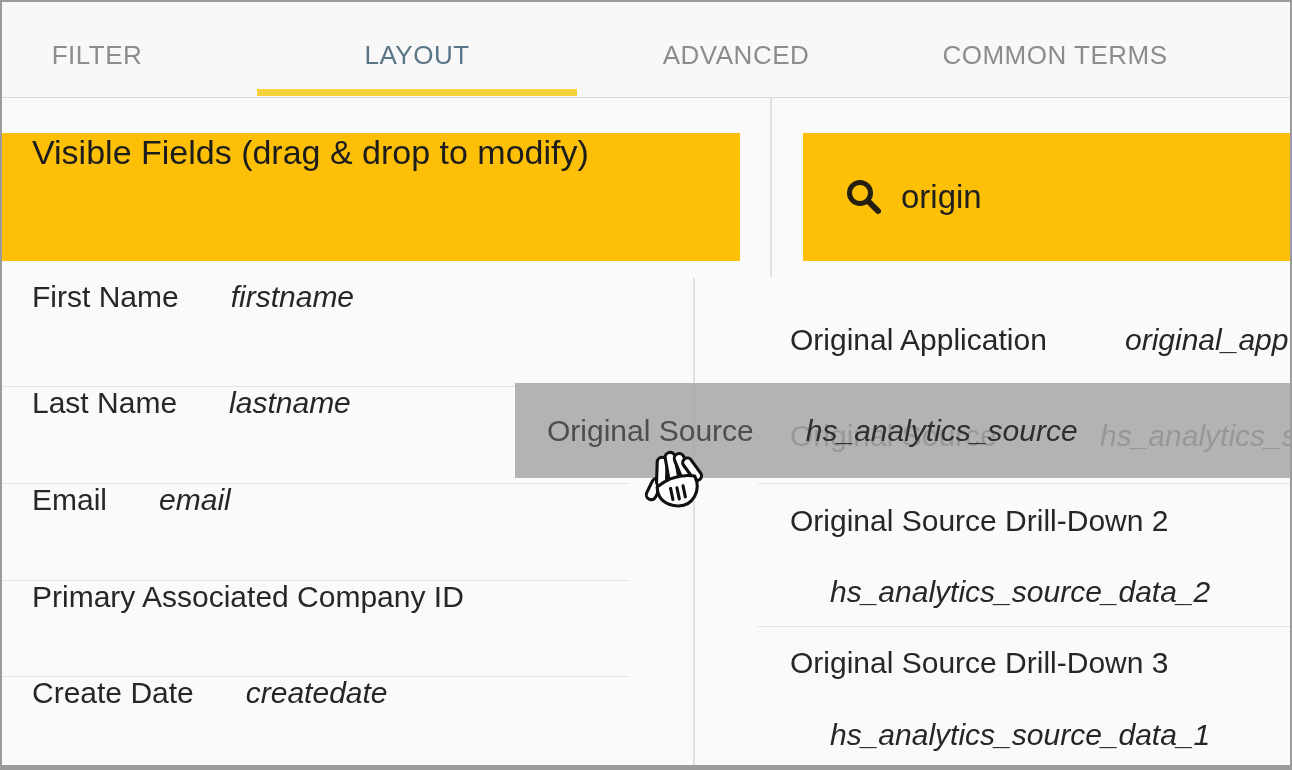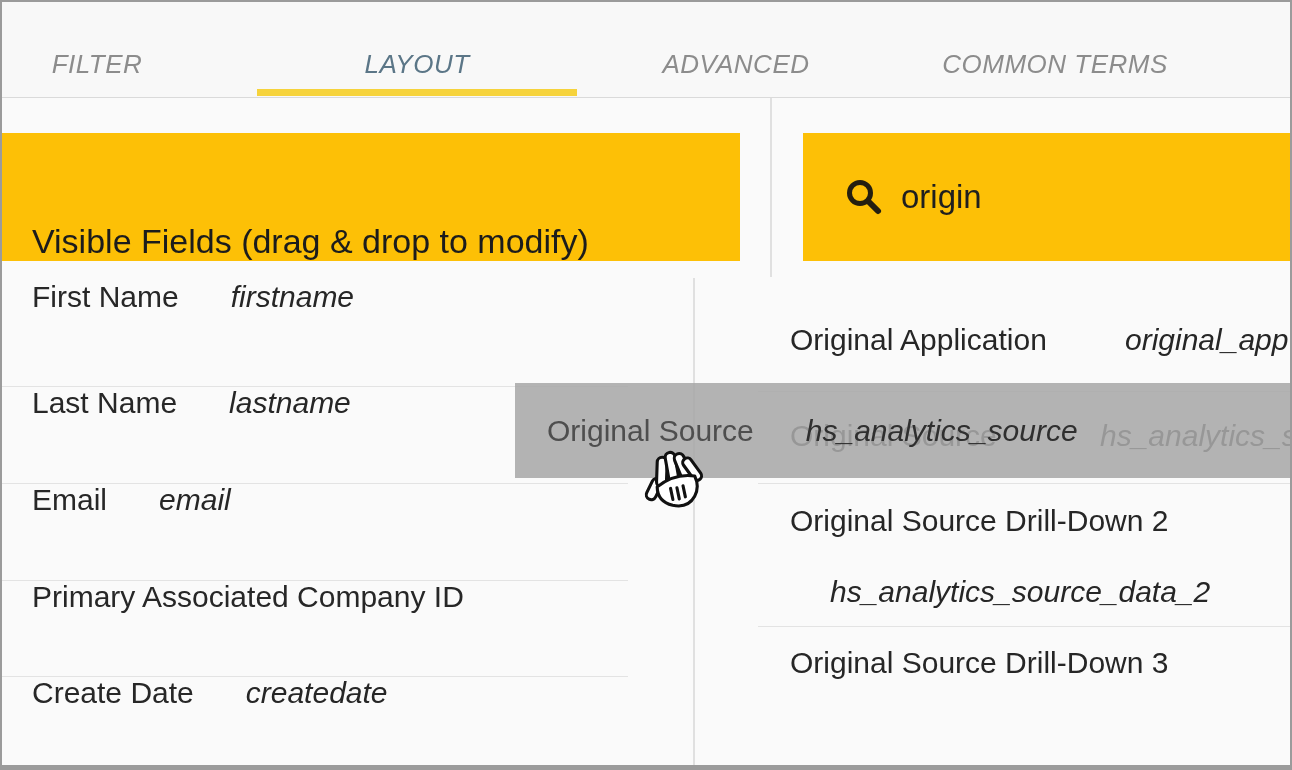--- a/index.html
+++ b/index.html
@@ -14,34 +14,34 @@
     border:2px solid #9b9b9b;border-bottom-width:5px;
     box-sizing:border-box;
   }
   
   .tabbar{
     position:absolute;left:0;top:0;width:1292px;height:97px;
     background:#f8f8f8;border-bottom:1px solid #dadada;
     overflow:hidden;z-index:5;
   }
   .tab{
-    position:absolute;top:16px;height:72px;line-height:96px;
+    position:absolute;top:7px;height:72px;line-height:96px;
     transform:translateX(-50%);
     font-size:26px;font-weight:500;letter-spacing:0.5px;
-    color:#8c8c8c;white-space:nowrap;cursor:pointer;font-style:italic;
+    color:#8c8c8c;white-space:nowrap;cursor:pointer;
   }
   .tab.active{color:#5b7687;}
   .tab-underline{
     position:absolute;left:257px;top:89px;width:320px;height:7px;
     background:#f6d33c;z-index:6;
   }
   
   .panel-header{
     position:absolute;left:2px;top:133px;width:738px;height:128px;
-    background:#fdc006;display:flex;align-items:flex-end;
+    background:#fdc006;display:flex;align-items:flex-start;
     padding-left:30px;box-sizing:border-box;
     font-size:34px;color:#1c1c1c;z-index:4;
   }
   .search-box{
     position:absolute;left:803px;top:133px;width:487px;height:128px;
     background:#fdc006;display:flex;align-items:center;
     padding-left:41px;box-sizing:border-box;column-gap:15px;z-index:4;
   }
   .search-box input{
     background:transparent;border:none;outline:none;
@@ -147,20 +147,21 @@
 
   <span class="rtxt" style="left:95px;top:158px">Original Source</span>
   <span class="rtxt iname" style="left:405px;top:158px">hs_analytics_so</span>
   <div class="rdiv" style="top:205px"></div>
 
   <span class="rtxt" style="left:95px;top:243px">Original Source Drill-Down 2</span>
   <span class="rtxt iname" style="left:135px;top:314px">hs_analytics_source_data_2</span>
   <div class="rdiv" style="top:348px"></div>
 
   <span class="rtxt" style="left:95px;top:385px">Original Source Drill-Down 3</span>
+  <span class="rtxt iname" style="left:135px;top:457px">hs_analytics_source_data_1</span>
 </div>
 
 <div class="ghost">
   <span class="g-label">Original Source</span>
   <span class="g-name">hs_analytics_source</span>
 </div>
 
 <div class="hand-cursor">
   <svg width="68" height="68" viewBox="0 0 48 48">
     <g stroke="#111" stroke-width="2.2" fill="#ffffff" stroke-linejoin="round" stroke-linecap="round">

